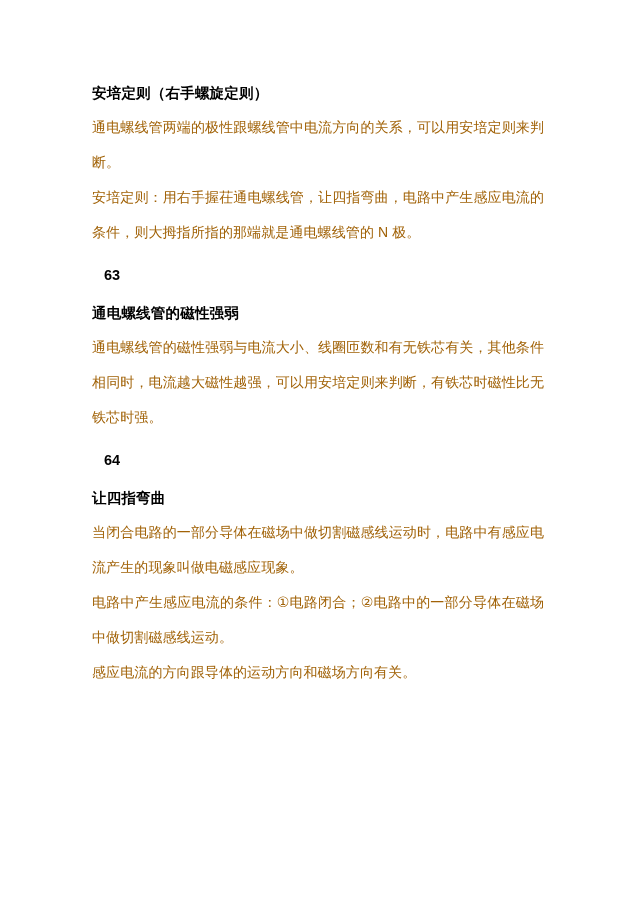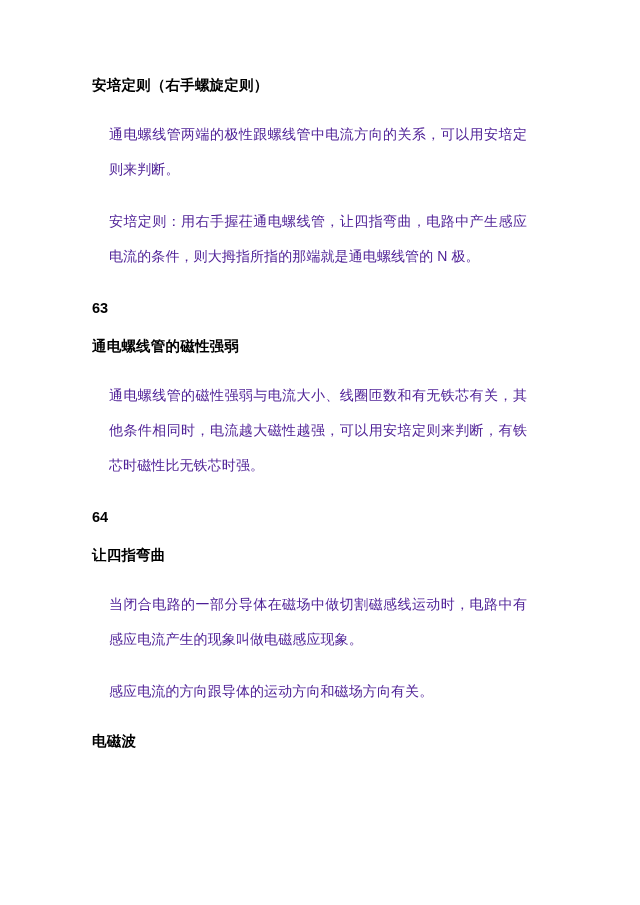--- a/index.html
+++ b/index.html
@@ -17,45 +17,45 @@
   .page {
     position: relative;
     width: 640px;
     height: 905px;
     background: #ffffff;
     box-sizing: border-box;
   }
   .content {
     position: absolute;
     left: 92px;
-    top: 64px;
+    top: 72px;
     width: 452px;
   }
   .heading {
     font-size: 14.5px;
     font-weight: bold;
     line-height: 30px;
     letter-spacing: 0.2px;
     margin: 6px 0 2px 0;
     color: #000000;
   }
   .number {
     font-size: 14.5px;
     font-weight: bold;
     line-height: 34px;
-    margin: 8px 0 0 0;
+    margin: 8px 0 0 12px;
     color: #000000;
   }
   .para {
     font-size: 14px;
     line-height: 35px;
-    color: #4c1d95;
+    color: #a16207;
     text-align: justify;
     text-justify: inter-ideograph;
-    margin: 17px;
+    margin: 0;
     letter-spacing: 0.1px;
   }
   sup {
     font-size: 9px;
     vertical-align: super;
     line-height: 0;
   }
 </style>
 </head>
 <body>
@@ -74,21 +74,21 @@
     <div class="heading">通电螺线管的磁性强弱</div>
 
     <p class="para">通电螺线管的磁性强弱与电流大小、线圈匝数和有无铁芯有关，其他条件相同时，电流越大磁性越强，可以用安培定则来判断，有铁芯时磁性比无铁芯时强。</p>
 
     <div class="number">64</div>
 
     <div class="heading">让四指弯曲</div>
 
     <p class="para">当闭合电路的一部分导体在磁场中做切割磁感线运动时，电路中有感应电流产生的现象叫做电磁感应现象。</p>
 
+    <p class="para">电路中产生感应电流的条件：①电路闭合；②电路中的一部分导体在磁场中做切割磁感线运动。</p>
 
     <p class="para">感应电流的方向跟导体的运动方向和磁场方向有关。</p>
 
 
-    <div class="heading">电磁波</div>
 
 
   </div>
 </div>
 
 </body></html>

